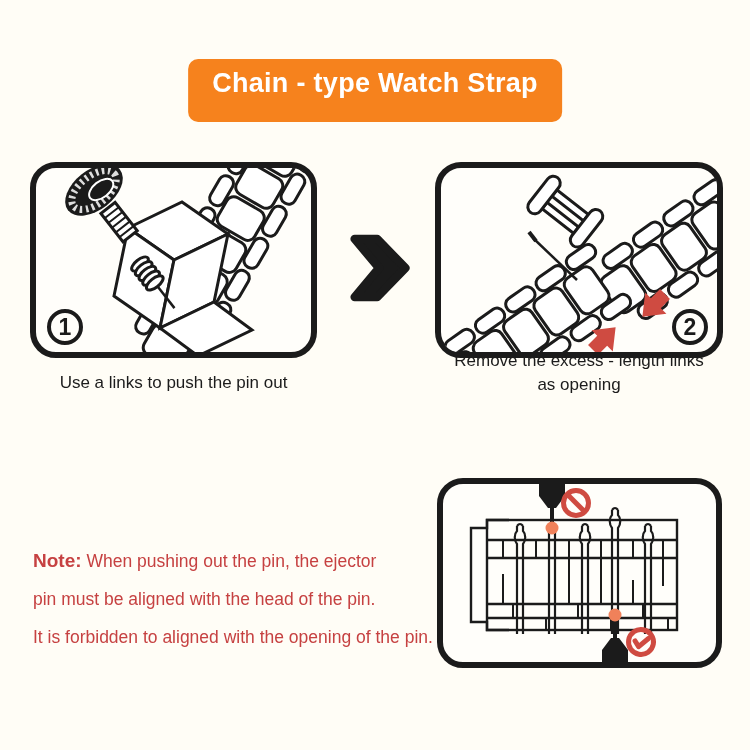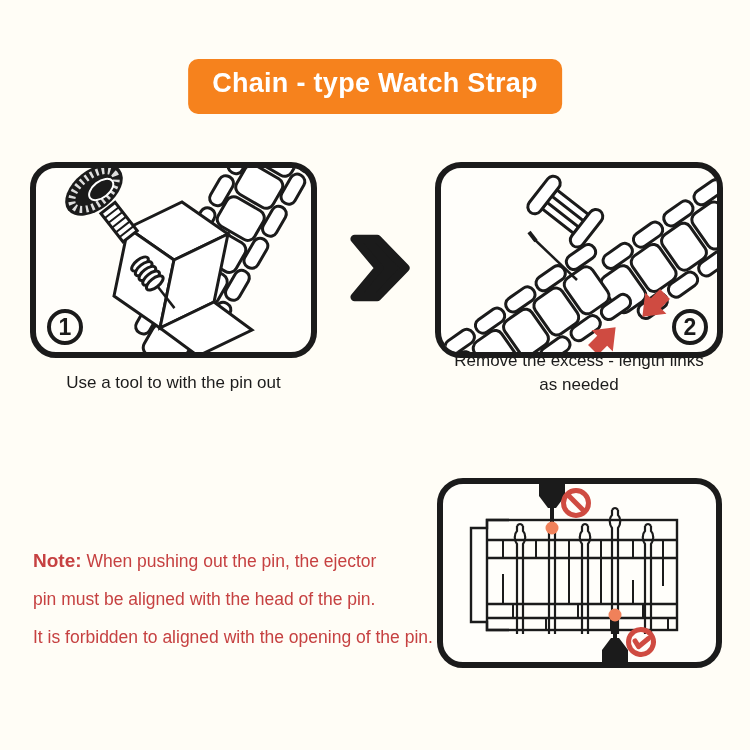--- a/index.html
+++ b/index.html
@@ -5,21 +5,21 @@
   :root{
     --background:#FFFDF6; --banner-orange:#F6821D; --ink:#1B1B1B;
     --note-red:#C64141; --accent-red:#CF4B41; --contact-dot-orange:#F0815A;
     --panel-bg:#FFFEFA;
   }
   *{margin:0;padding:0;box-sizing:border-box;}
   body{background:var(--background);font-family:"Liberation Sans",sans-serif;}
   .stage{position:relative;width:750px;height:750px;background:var(--background);overflow:hidden;}
   .banner{position:absolute;top:59px;left:50%;transform:translateX(-50%);
     background:var(--banner-orange);color:#fff;font-size:27px;font-weight:700;
-    padding:9px 24px 15px;border-radius:10px;white-space:nowrap;letter-spacing:.3px;}
+    padding:9px 24px 23px;border-radius:10px;white-space:nowrap;letter-spacing:.3px;}
   .panel{position:absolute;background:var(--panel-bg);border:6px solid var(--ink);border-radius:26px;}
   .panel svg{position:absolute;left:0;top:0;width:100%;height:100%;border-radius:18px;}
   #panel-step1{left:30px;top:162px;width:287px;height:196px;}
   #panel-step2{left:435px;top:162px;width:288px;height:196px;}
   #panel-note-diagram{left:437px;top:478px;width:285px;height:190px;}
   .step-circle{position:absolute;width:36px;height:36px;border:4px solid var(--ink);
     border-radius:50%;display:flex;align-items:center;justify-content:center;
     font-size:23px;font-weight:700;color:var(--ink);background:var(--panel-bg);z-index:3;}
   #circle1{left:11px;bottom:7px;}
   #circle2{right:9px;bottom:7px;}
@@ -130,24 +130,24 @@
 
       <line x1="92" y1="70" x2="136" y2="112" class="thin" stroke-width="2.5"></line>
       <line x1="88" y1="64" x2="95" y2="73" class="thin" stroke-width="4"></line>
 
       <use href="#redarrow" transform="translate(224,126) rotate(135)"></use>
       <use href="#redarrow" transform="translate(152,182) rotate(-45)"></use>
     </svg>
     <div class="step-circle" id="circle2">2</div>
   </div>
 
-  <div class="caption" id="caption1">Use a tool to with the pin out</div>
+  <div class="caption" id="caption1">Use a links to push the pin out</div>
   <div class="caption" id="caption2">
     <div>Remove the excess - length links</div>
-    <div>as needed</div>
+    <div>as opening</div>
   </div>
 
   <div class="note">
     <div>
       <span class="note-label">Note:</span>
       <span>When pushing out the pin, the ejector</span>
     </div>
     <div>pin must be aligned with the head of the pin.</div>
     <div>It is forbidden to aligned with the opening of the pin.</div>
   </div>

